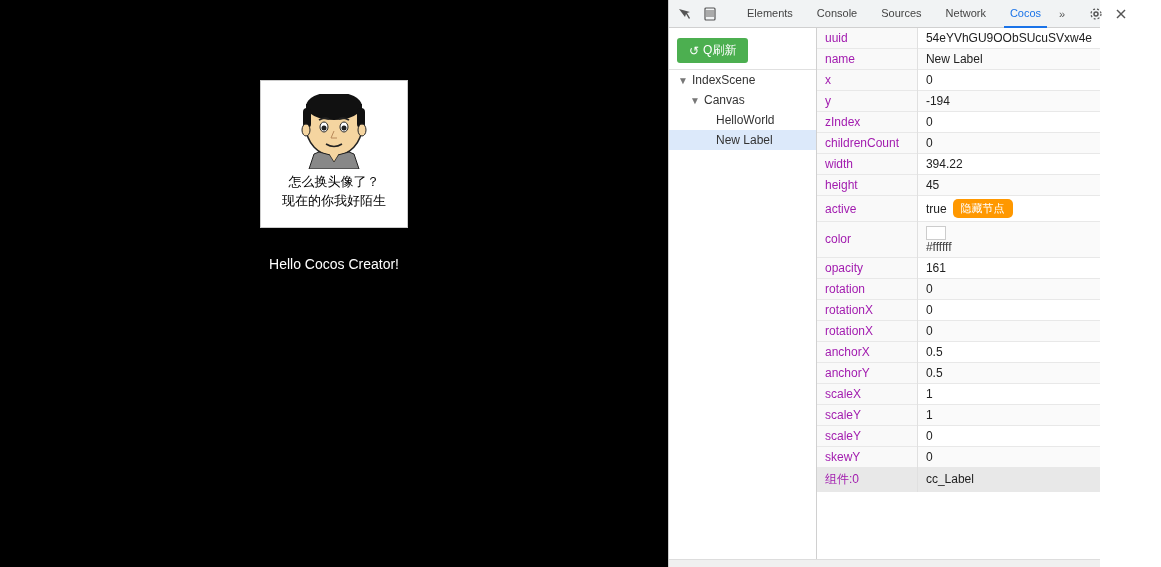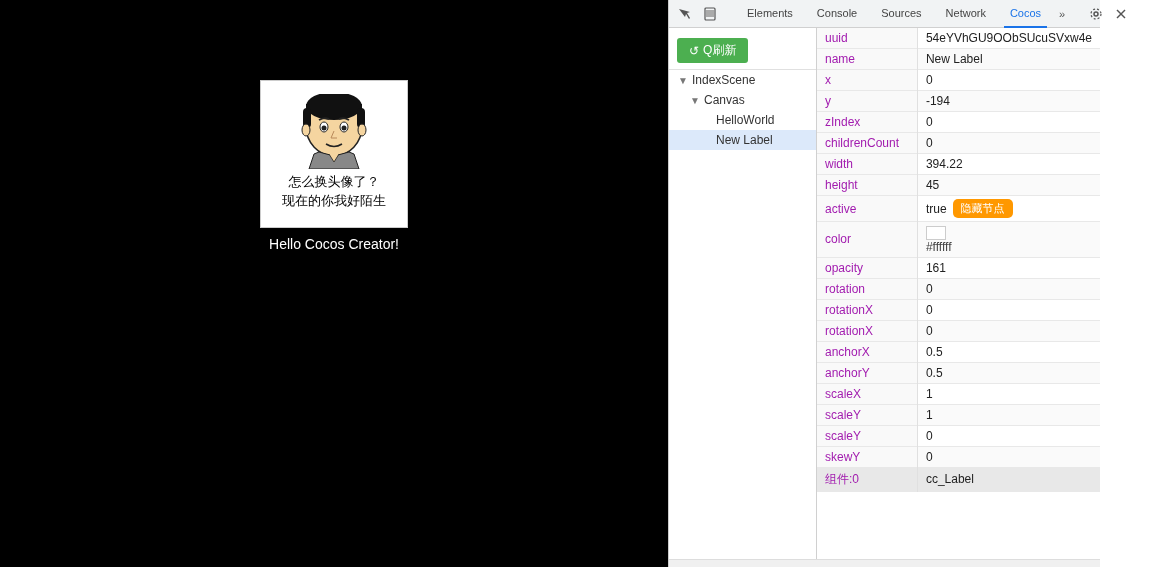--- a/index.html
+++ b/index.html
@@ -50,21 +50,21 @@
       color: #000;
       text-align: center;
       line-height: 1.4;
       padding: 4px 6px;
       font-family: SimSun, '宋体', serif;
     }
 
     #hello-text {
       color: #fff;
       font-size: 14px;
-      margin-top: 8px;
+      margin-top: 28px;
       font-family: Arial, sans-serif;
     }
 
     
     #devtools {
       width: 432px;
       height: 567px;
       background: #f5f5f5;
       display: flex;
       flex-direction: column;

